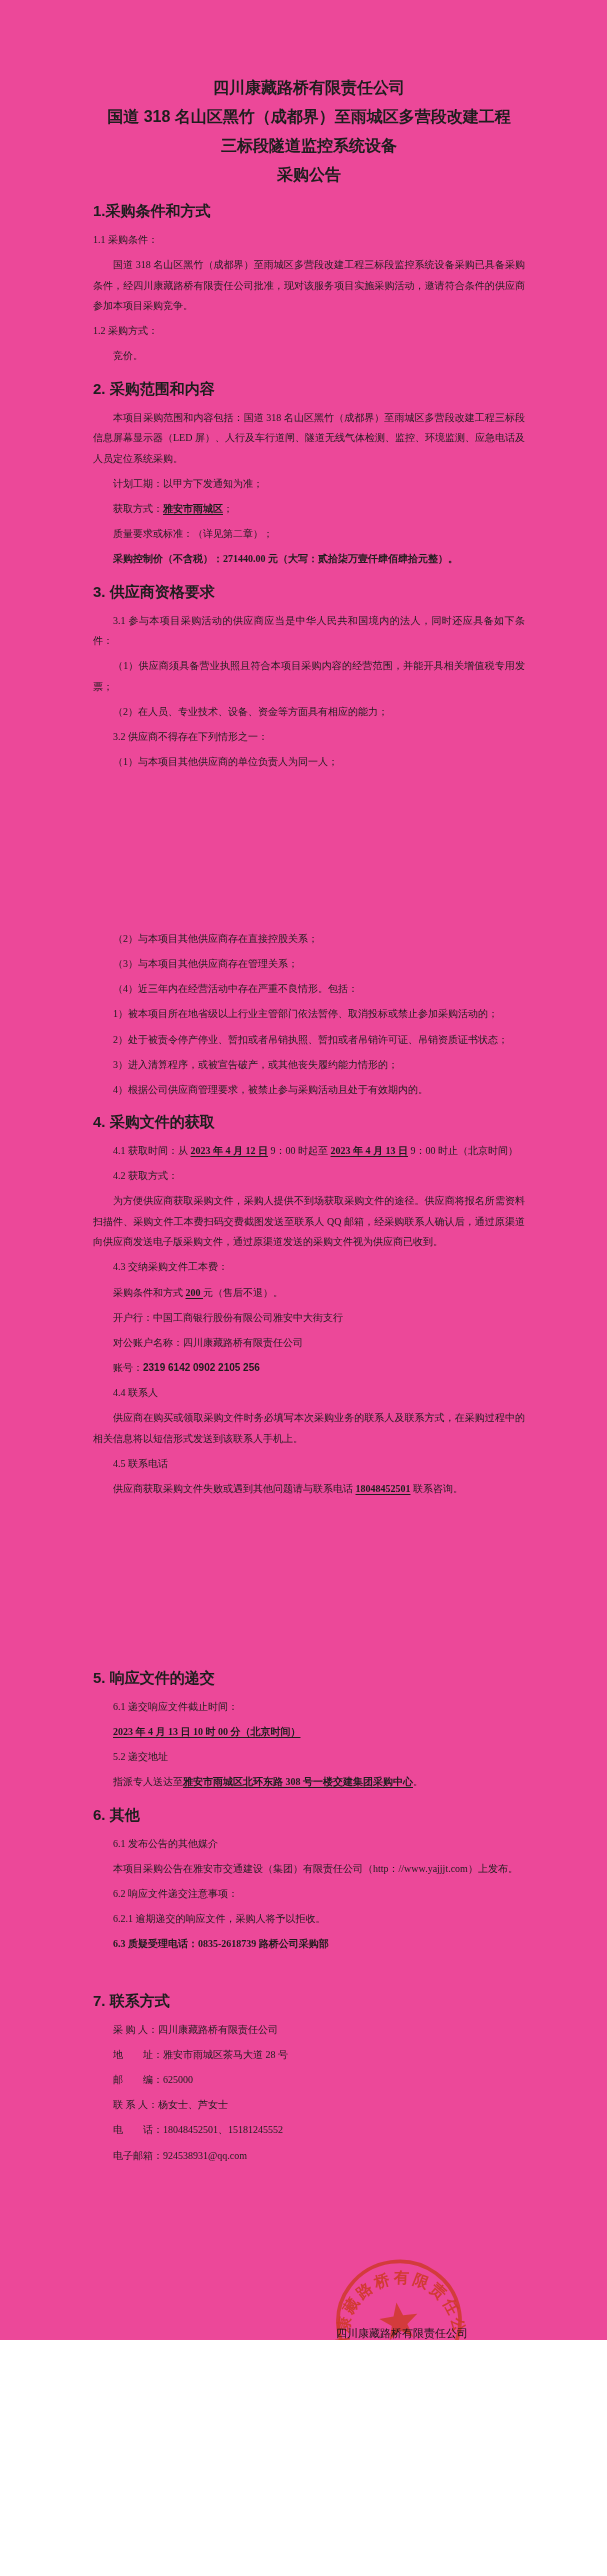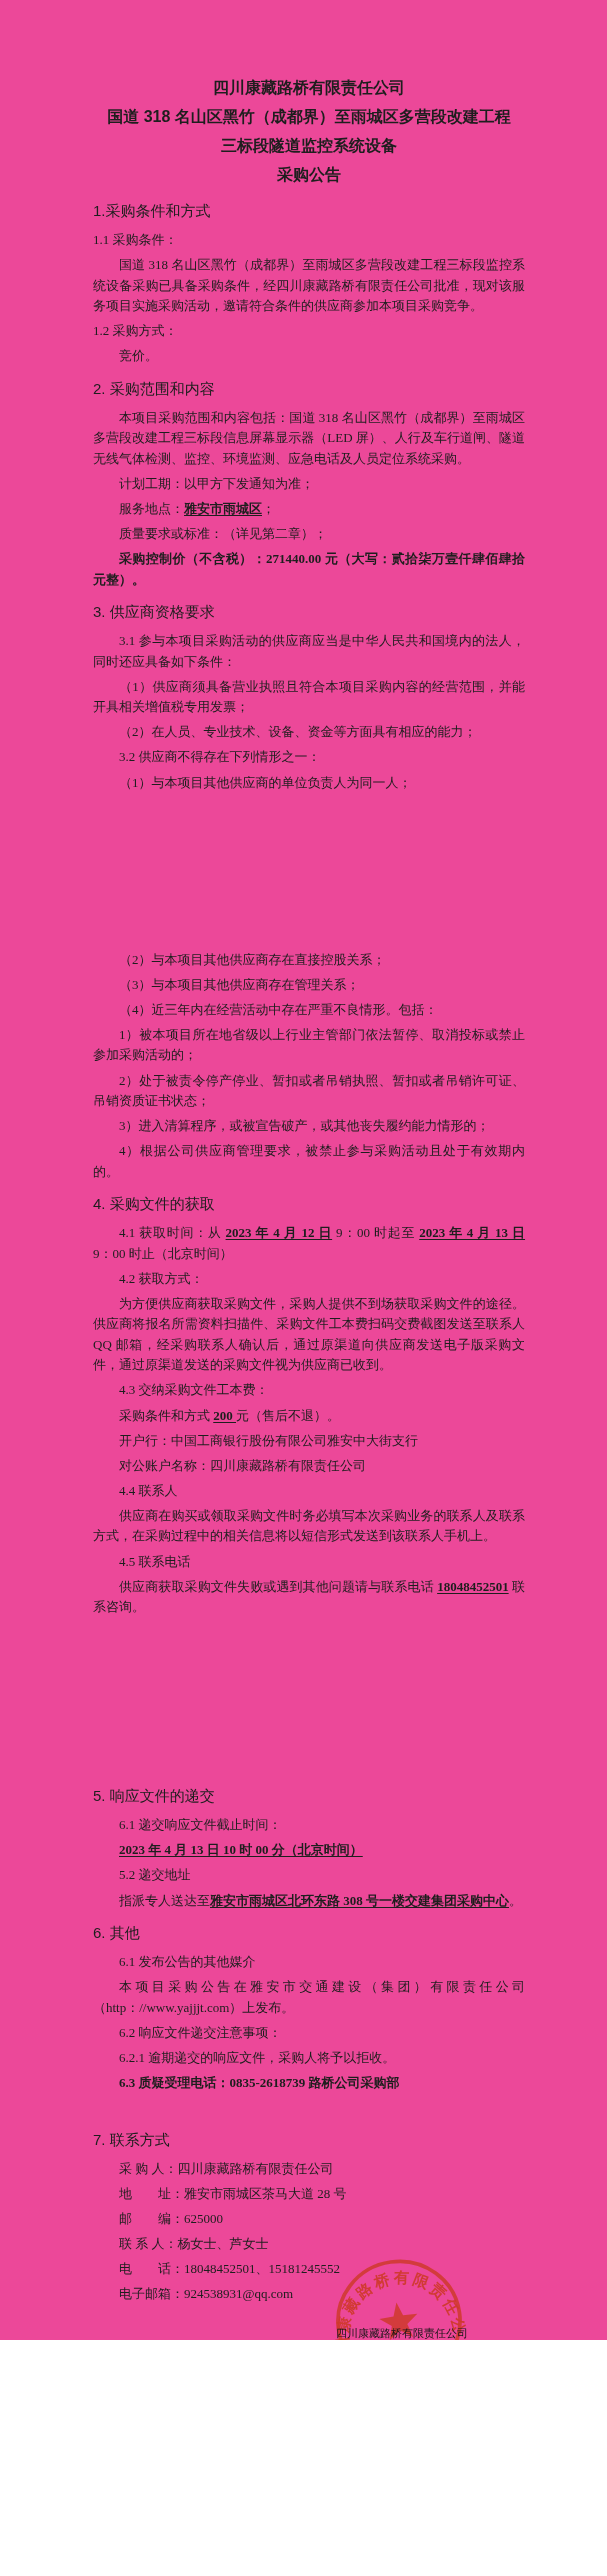--- a/index.html
+++ b/index.html
@@ -13,25 +13,25 @@
     font-family:"Liberation Serif","DejaVu Serif",serif;
   }
   .content{padding:73px 82px 0 93px;}
   .b-title{
     font-family:"Liberation Sans","DejaVu Sans",sans-serif;
     font-weight:bold;font-size:16px;line-height:29px;text-align:center;
     margin:0;
   }
   .b-h2{
     font-family:"Liberation Sans","DejaVu Sans",sans-serif;
-    font-weight:normal;font-size:15px;line-height:20px;
+    font-weight:bold;font-size:15px;line-height:20px;
     margin:12px 0 9px;
   }
   .b-p{
-    font-size:13px;line-height:20.5px;
+    font-size:10px;line-height:20.5px;
     margin:0 0 4.6px;
     text-align:justify;
     text-indent:2em;
   }
   .noindent{text-indent:0;}
   .bold{font-weight:bold;}
   .u{text-decoration:underline;text-underline-offset:2.3px;text-decoration-thickness:0.8px;font-weight:bold;}
   .sans{font-family:"Liberation Sans","DejaVu Sans",sans-serif;font-weight:600;}
   .gap-page{height:152px;}
   .gap-med{height:20px;}
@@ -58,21 +58,21 @@
       <div class="b-title"><span>三标段隧道监控系统设备</span></div>
       <div class="b-title"><span>采购公告</span></div>
       <div class="b-h2"><span>1.采购条件和方式</span></div>
       <div class="b-p noindent"><span>1.1 采购条件：</span></div>
       <div class="b-p"><span>国道 318 名山区黑竹（成都界）至雨城区多营段改建工程三标段监控系统设备采购已具备采购条件，经四川康藏路桥有限责任公司批准，现对该服务项目实施采购活动，邀请符合条件的供应商参加本项目采购竞争。</span></div>
       <div class="b-p noindent"><span>1.2 采购方式：</span></div>
       <div class="b-p"><span>竞价。</span></div>
       <div class="b-h2"><span>2. 采购范围和内容</span></div>
       <div class="b-p"><span>本项目采购范围和内容包括：国道 318 名山区黑竹（成都界）至雨城区多营段改建工程三标段信息屏幕显示器（LED 屏）、人行及车行道闸、隧道无线气体检测、监控、环境监测、应急电话及人员定位系统采购。</span></div>
       <div class="b-p"><span>计划工期：以甲方下发通知为准；</span></div>
-      <div class="b-p"><span>服务地点：</span><span class="u">雅安市雨城区</span><span>；</span></div>
+      <div class="b-p"><span>获取方式：</span><span class="u">雅安市雨城区</span><span>；</span></div>
       <div class="b-p"><span>质量要求或标准：（详见第二章）；</span></div>
       <div class="b-p bold"><span>采购控制价（不含税）：271440.00 元（大写：贰拾柒万壹仟肆佰肆拾元整）。</span></div>
       <div class="b-h2"><span>3. 供应商资格要求</span></div>
       <div class="b-p"><span>3.1 参与本项目采购活动的供应商应当是中华人民共和国境内的法人，同时还应具备如下条件：</span></div>
       <div class="b-p"><span>（1）供应商须具备营业执照且符合本项目采购内容的经营范围，并能开具相关增值税专用发票；</span></div>
       <div class="b-p"><span>（2）在人员、专业技术、设备、资金等方面具有相应的能力；</span></div>
       <div class="b-p"><span>3.2 供应商不得存在下列情形之一：</span></div>
       <div class="b-p"><span>（1）与本项目其他供应商的单位负责人为同一人；</span></div>
       <div class="gap-page"></div>
       <div class="b-p"><span>（2）与本项目其他供应商存在直接控股关系；</span></div>
@@ -83,20 +83,21 @@
       <div class="b-p"><span>3）进入清算程序，或被宣告破产，或其他丧失履约能力情形的；</span></div>
       <div class="b-p"><span>4）根据公司供应商管理要求，被禁止参与采购活动且处于有效期内的。</span></div>
       <div class="b-h2"><span>4. 采购文件的获取</span></div>
       <div class="b-p"><span>4.1 获取时间：从 </span><span class="u">2023 年 4 月 12 日</span><span> 9：00 时起至 </span><span class="u">2023 年 4 月 13 日</span><span> 9：00 时止（北京时间）</span></div>
       <div class="b-p"><span>4.2 获取方式：</span></div>
       <div class="b-p"><span>为方便供应商获取采购文件，采购人提供不到场获取采购文件的途径。供应商将报名所需资料扫描件、采购文件工本费扫码交费截图发送至联系人 QQ 邮箱，经采购联系人确认后，通过原渠道向供应商发送电子版采购文件，通过原渠道发送的采购文件视为供应商已收到。</span></div>
       <div class="b-p"><span>4.3 交纳采购文件工本费：</span></div>
       <div class="b-p"><span>采购条件和方式 </span><span class="u">200 </span><span>元（售后不退）。</span></div>
       <div class="b-p"><span>开户行：中国工商银行股份有限公司雅安中大街支行</span></div>
       <div class="b-p"><span>对公账户名称：四川康藏路桥有限责任公司</span></div>
+      <div class="b-p"><span>账号：</span><span class="sans">2319 6142 0902 2105 256</span></div>
       <div class="b-p"><span>4.4 联系人</span></div>
       <div class="b-p"><span>供应商在购买或领取采购文件时务必填写本次采购业务的联系人及联系方式，在采购过程中的相关信息将以短信形式发送到该联系人手机上。</span></div>
       <div class="b-p"><span>4.5 联系电话</span></div>
       <div class="b-p"><span>供应商获取采购文件失败或遇到其他问题请与联系电话 </span><span class="u">18048452501</span><span> 联系咨询。</span></div>
       <div class="gap-page"></div>
       <div class="b-h2"><span>5. 响应文件的递交</span></div>
       <div class="b-p"><span>6.1 递交响应文件截止时间：</span></div>
       <div class="b-p"><span class="u">2023 年 4 月 13 日 10 时 00 分（北京时间）</span></div>
       <div class="b-p"><span>5.2 递交地址</span></div>
       <div class="b-p"><span>指派专人送达至</span><span class="u">雅安市雨城区北环东路 308 号一楼交建集团采购中心</span><span>。</span></div>

